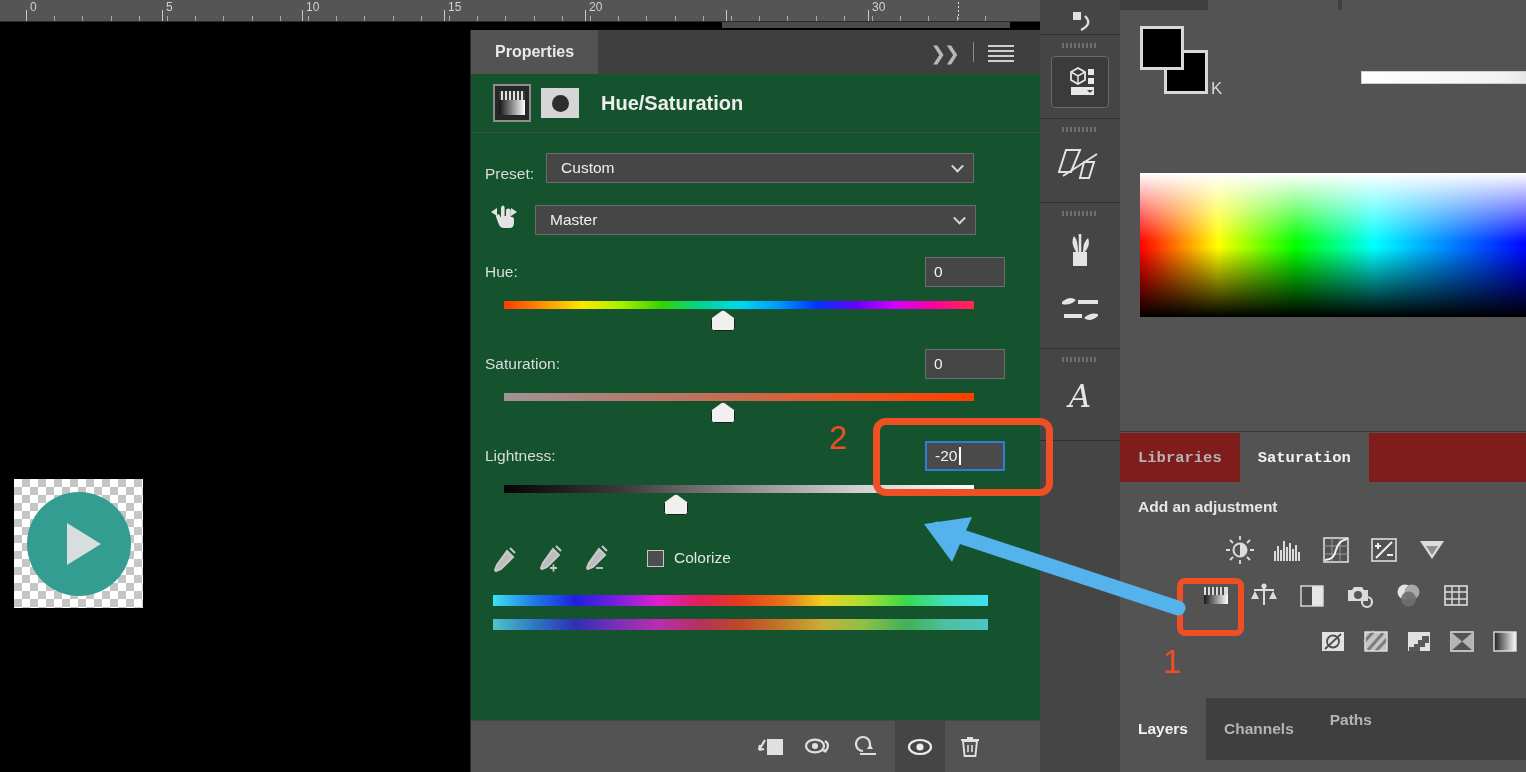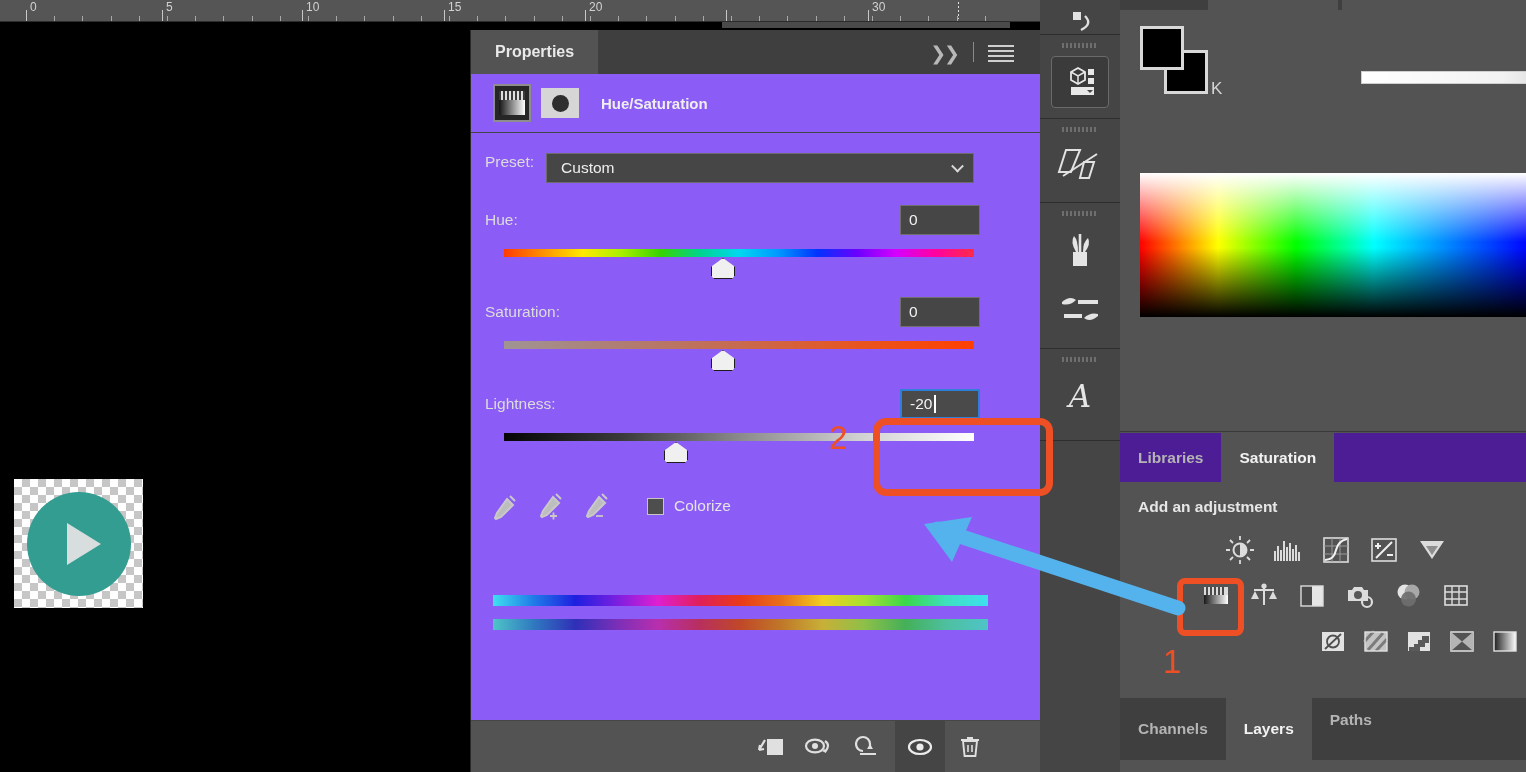--- a/index.html
+++ b/index.html
@@ -49,21 +49,21 @@
   }
   #play-tri {
     width:0;height:0;border-left:34px solid #d8dedd;
     border-top:21px solid transparent;border-bottom:21px solid transparent;
     margin-left:10px;
   }
 
   
   #properties-panel {
     position:absolute; left:470px; top:30px; width:570px; height:742px;
-    background:#8b5cf6; border-left:1px solid #2a2a2a;
+    background:#14532d; border-left:1px solid #2a2a2a;
   }
   #prop-tabbar { position:relative; height:44px; background:#3f3f3f; }
   #prop-tab {
     position:absolute; left:0; top:0; height:44px; padding:0 24px;
     background:#535353; display:flex; align-items:center;
     font-size:16px; font-weight:bold; color:#e9e9e9;
   }
   #prop-tab-rest { position:absolute; left:147px; right:0; top:0; height:44px; }
   #prop-expand {
     position:absolute; right:82px; top:12px; font-size:19px; color:#b8b8b8;
@@ -84,44 +84,44 @@
   .hs-glyph { width:26px; height:24px; position:relative; background:#fff; overflow:hidden; }
   .hs-glyph .top { position:absolute; left:0; top:0; width:100%; height:9px;
      background:repeating-linear-gradient(to right,#3a3a3a 0 2px,#dedede 2px 4px); }
   .hs-glyph .bot { position:absolute; left:0; top:9px; width:100%; height:15px;
      background:linear-gradient(to right,#151515,#ffffff); }
   .mask-thumb {
     width:38px; height:30px; background:#d6d6d6; display:flex;
     align-items:center; justify-content:center;
   }
   .mask-thumb .dot { width:17px; height:17px; border-radius:50%; background:#2e2e2e; }
-  #prop-title { font-size:15px; font-weight:bold; color:#eeeeee; margin-left:12px; }
-
-  
-  .row { display:flex; align-items:flex-start; }
+  #prop-title { font-size:20px; font-weight:bold; color:#eeeeee; margin-left:12px; }
+
+  
+  .row { display:flex; align-items:flex-end; }
   #preset-row { margin:20px 0 0 0; padding-left:14px; }
   .field-label { font-size:15.5px; color:#dcdcdc; }
   .select {
     position:relative; height:30px; background:#464646; border:1px solid #6b6b6b;
     display:flex; align-items:center; padding-left:14px; font-size:15.5px; color:#efefef;
     cursor:pointer;
   }
   .select .chev {
     position:absolute; right:11px; top:50%; width:9px; height:9px;
     border-right:2px solid #d8d8d8; border-bottom:2px solid #d8d8d8;
     transform:translateY(-70%) rotate(45deg);
   }
   #preset-select { width:428px; margin-left:12px; }
   #channel-row { margin-top:18px; padding-left:14px; }
   #oia-icon { width:46px; height:34px; position:relative; }
   #channel-select { width:441px; margin-left:4px; }
 
   
   .sgroup { padding-left:14px; margin-top:22px; position:relative; }
-  .sgroup .shead { display:flex; align-items:center; justify-content:space-between; padding-right:60px; }
+  .sgroup .shead { display:flex; align-items:center; justify-content:space-between; padding-right:35px; }
   .sgroup .slabel { font-size:15.5px; color:#dcdcdc; }
   .numbox {
     width:80px; height:30px; background:#464646; border:1px solid #6f6f6f;
     font-size:15.5px; color:#f2f2f2; display:flex; align-items:center;
     padding-left:8px; cursor:text;
   }
   .numbox.focused { border:2px solid #2f7fd8; background:#4a4a4a; }
   .track-wrap { position:relative; margin-top:14px; height:26px; }
   .track { position:absolute; left:19px; top:0; width:470px; height:8px; }
   #hue-track { background:linear-gradient(to right,#ff3b00,#ff9100,#ffe800,#a8f000,#37d300,#00d48d,#00d8f0,#0099ff,#0033ff,#6a00ff,#d400ff,#ff00a0,#ff2b4a); }
@@ -179,21 +179,21 @@
      background:linear-gradient(to right,#ffffff,#f2f2f2,#a8a8a8); border:1px solid #cfcfcf; }
   #color-field { position:absolute; left:20px; top:173px; width:390px; height:144px; }
   #color-field-inner { position:absolute; inset:0;
      background:
        linear-gradient(to bottom, rgba(255,255,255,1), rgba(255,255,255,0) 48%, rgba(0,0,0,0) 52%, rgba(0,0,0,1)),
        linear-gradient(to right,#ff0000,#ffff00,#00ff00,#00ffff,#0080ff,#0000ff);
   }
 
   
   #adj-panel { position:absolute; left:0; top:433px; width:406px; height:265px; background:#535353; }
-  #adj-tabs { position:relative; height:49px; background:#4c1d95; display:flex; }
+  #adj-tabs { position:relative; height:49px; background:#7f1d1d; display:flex;font-family:Liberation Mono, monospace; }
   .ptab { height:49px; display:flex; align-items:center; padding:0 18px; font-size:15.5px; font-weight:bold; cursor:pointer; }
   .ptab.inactive { color:#b4b4b4; }
   .ptab.active { background:#535353; color:#f2f2f2; }
   #adj-heading { font-size:15.5px; font-weight:bold; color:#e6e6e6; padding:16px 0 0 18px; }
   .adj-row { display:flex; align-items:center; padding-left:18px; margin-top:10px; gap:0; }
   .adj-icon { width:48px; height:40px; display:flex; align-items:center; justify-content:center; cursor:pointer; }
   #adj-row1 { margin-top:14px; padding-left:96px; }
   #adj-row2 { margin-top:6px; padding-left:72px; }
   #adj-row3 { margin-top:6px; padding-left:192px; }
 
@@ -313,20 +313,35 @@
     </div>
 
     <div class="row" id="preset-row">
       <span class="field-label">Preset:</span>
       <div class="select" id="preset-select">
         <span>Custom</span>
         <span class="chev"></span>
       </div>
     </div>
 
+    <div class="row" id="channel-row">
+      <div id="oia-icon">
+        <svg width="46" height="34" viewBox="0 0 46 34">
+          <g fill="#e3e3e3">
+            <path d="M12 7 L6 11 L12 15 Z"></path>
+            <path d="M26 7 L32 11 L26 15 Z"></path>
+            <path d="M17 4 q2.6 0 2.6 3 v8 h1.4 v-5 q0-2.6 2.4-2.6 q2.4 0 2.4 2.6 v6 h1.2 q2 0 2 2.4 v3.4 q0 5.2 -4.6 5.2 h-5.4 q-4 0 -5.4 -4.2 l-2.4 -6.6 q-0.7 -2 1.2 -2.7 q1.8 -0.6 2.6 1.3 l1 2.3 v-9.7 q0 -3 2.6 -3 z"></path>
+          </g>
+        </svg>
+      </div>
+      <div class="select" id="channel-select">
+        <span>Master</span>
+        <span class="chev"></span>
+      </div>
+    </div>
 
     <div class="sgroup">
       <div class="shead">
         <span class="slabel">Hue:</span>
         <span class="numbox">0</span>
       </div>
       <div class="track-wrap">
         <div class="track" id="hue-track"></div>
         <div class="thumb" style="left:226px"></div>
       </div>
@@ -660,25 +675,25 @@
                 </linearGradient>
               </defs>
             <rect x="3" y="2" width="22" height="19" fill="url(#ggm)" stroke="#e2e2e2" stroke-width="1.4"></rect>
           </svg>
         </div>
       </div>
     </div>
 
     <div id="layers-panel">
       <div id="layers-tabs">
+        <div class="ptab active" style="height:62px;">
+          <span>Layers</span>
+        </div>
         <div class="ptab inactive" style="height:62px;">
           <span>Channels</span>
-        </div>
-        <div class="ptab active" style="height:62px;">
-          <span>Layers</span>
         </div>
         <div class="ptab inactive" style="height:44px;">
           <span>Paths</span>
         </div>
       </div>
     </div>
   </div>
 
   <div id="anno-box-value"></div>
   <div id="anno-num-2">2</div>

